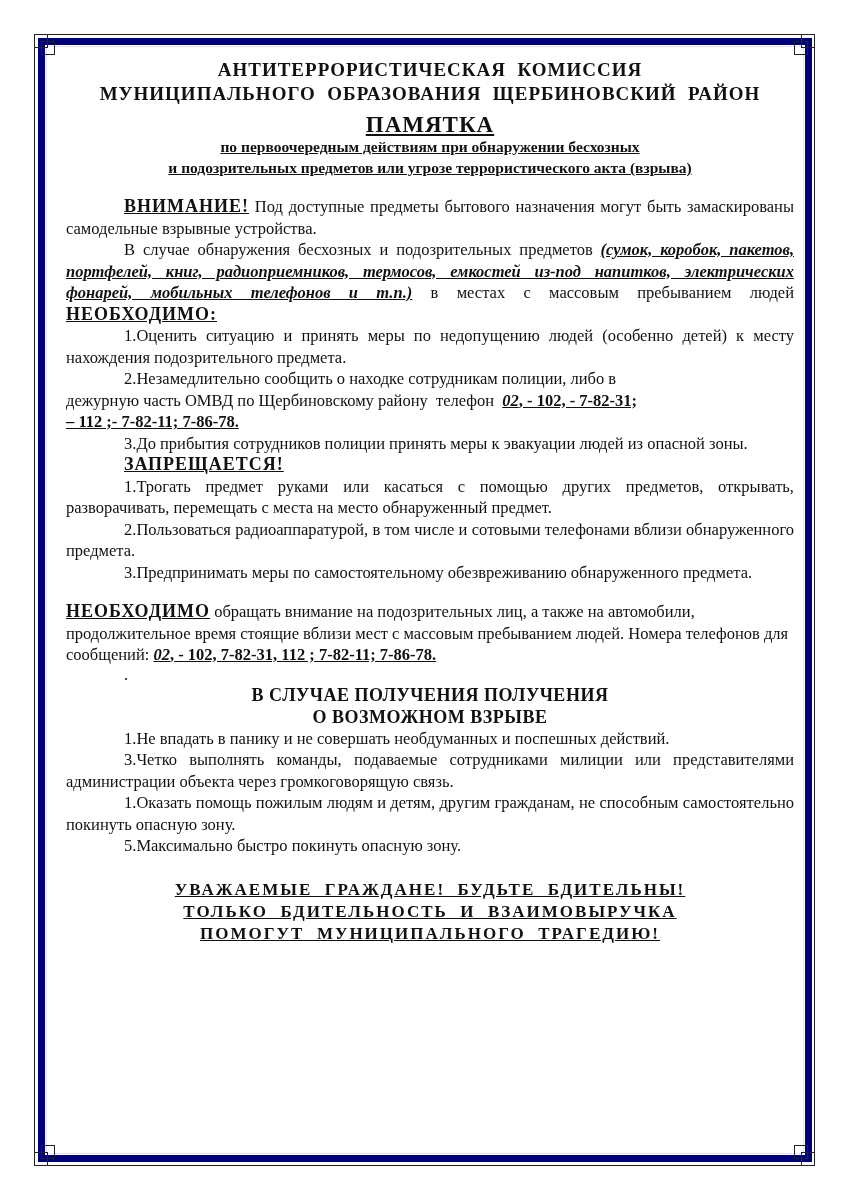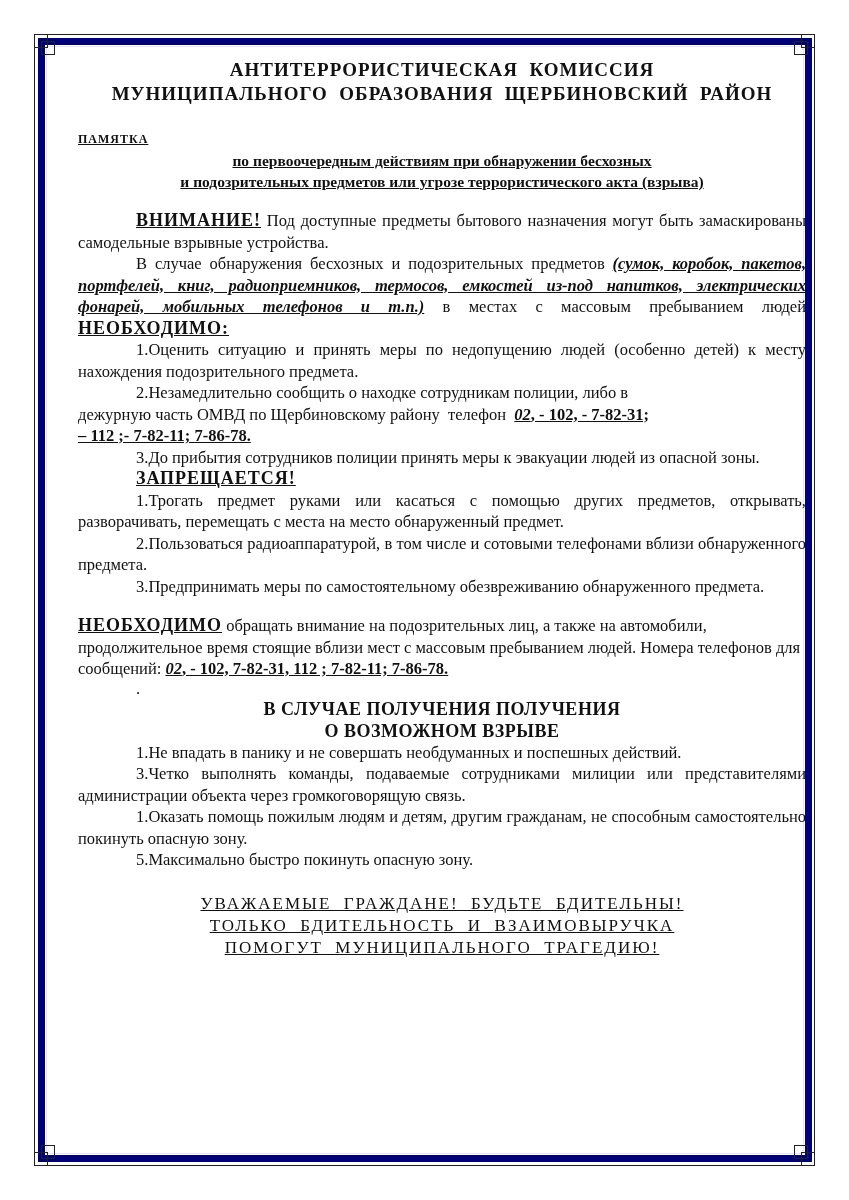--- a/index.html
+++ b/index.html
@@ -5,32 +5,32 @@
   html, body { margin: 0; padding: 0; background: #ffffff; }
   body { width: 849px; height: 1200px; position: relative; overflow: hidden;
          font-family: "Liberation Serif", "DejaVu Serif", serif; color: #111; }
   .frame-outer { position: absolute; left: 34px; top: 34px; width: 781px; height: 1132px;
                  border: 1px solid #222; box-sizing: border-box; }
   .frame-navy { position: absolute; left: 38px; top: 38px; width: 774px; height: 1124px;
                 border: 7px solid #00007a; box-sizing: border-box; }
   .frame-inner { position: absolute; left: 46px; top: 46px; width: 758px; height: 1108px;
                  border: 1px solid #e6e6f3; box-sizing: border-box; }
   .corner { position: absolute; width: 14px; height: 14px; border: 1px solid #222; box-sizing: border-box; background: transparent; }
-  .content { position: absolute; left: 78px; top: 58px; width: 728px; }
+  .content { position: absolute; left: 66px; top: 58px; width: 728px; }
   .hdr { text-align: center; font-weight: bold; font-size: 19px; line-height: 24px; letter-spacing: 1px; }
-  .memo-title { text-align: left; font-weight: bold; font-size: 12px; text-decoration: underline; margin-top: 22px; line-height: 22px; letter-spacing: 1px; }
+  .memo-title { text-align: center; font-weight: bold; font-size: 23px; text-decoration: underline; margin-top: 8px; line-height: 22px; letter-spacing: 1px; }
   .memo-sub { text-align: center; font-weight: bold; font-size: 15.5px; text-decoration: underline; line-height: 21px; }
   p { margin: 0; font-size: 16.5px; line-height: 21.5px; text-align: justify; }
   .ind { text-indent: 58px; }
   .b { font-weight: bold; }
   .u { text-decoration: underline; }
   .bi { font-weight: bold; font-style: italic; text-decoration: underline; }
   .big { font-size: 18px; letter-spacing: 1px; }
   .sec { text-align: center; font-weight: bold; font-size: 18px; line-height: 22px; letter-spacing: 0.5px; }
-  .final { text-align: center; font-weight: normal; font-size: 17px; line-height: 22px; letter-spacing: 2px; text-decoration: underline; }
+  .final { text-align: center; font-weight: bold; font-size: 17px; line-height: 22px; letter-spacing: 2px; text-decoration: underline; }
 </style>
 </head>
 <body>
 
 <div class="frame-outer"></div>
 <div class="frame-navy"></div>
 <div class="frame-inner"></div>
 <div class="corner" style="left:34px;top:34px;"></div>
 <div class="corner" style="left:41px;top:41px;"></div>
 <div class="corner" style="left:801px;top:34px;"></div>

